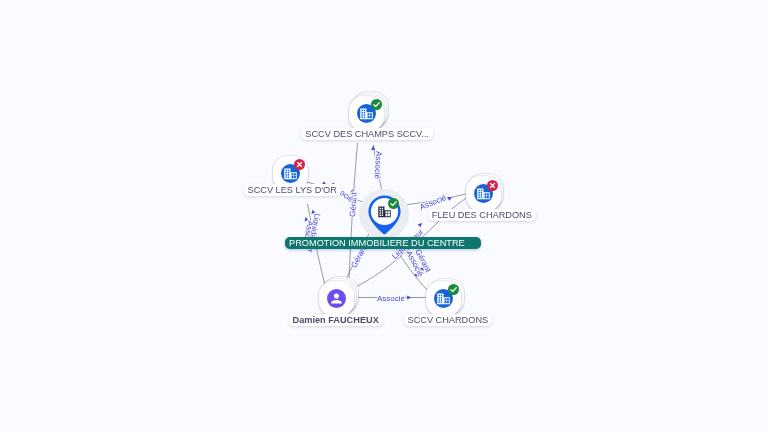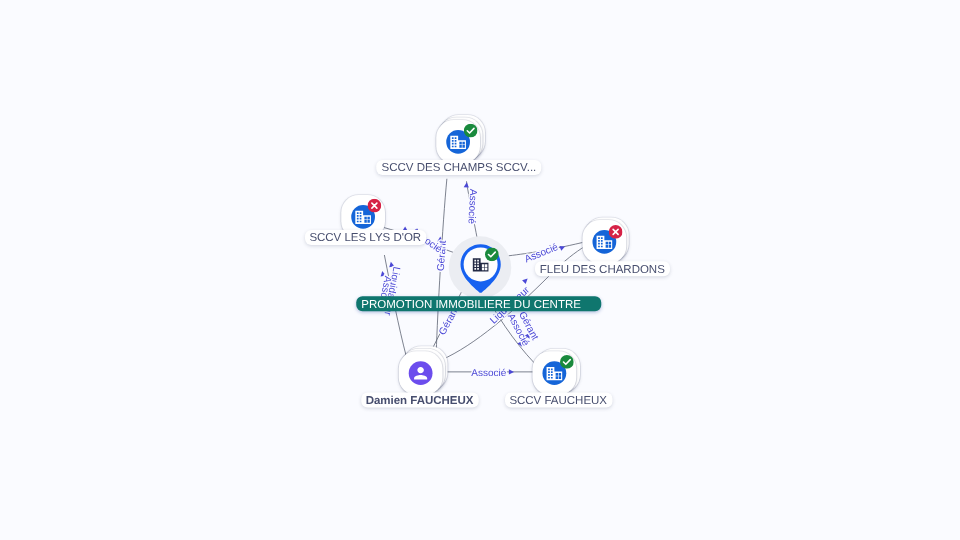--- a/index.html
+++ b/index.html
@@ -101,21 +101,21 @@
         <div class="card" style="left: 428.5px; top: 278.7px; width: 35px; height: 35px;"></div>
         <div class="card" style="left: 426.3px; top: 280.9px; width: 35px; height: 35px;"></div>
         <div style="position: absolute; left: 434.3px; top: 288.9px; width: 19px; height: 19px; border-radius: 50%; background: rgb(21, 101, 216);"></div>
         <svg width="15" height="15" viewBox="0 0 24 24" style="position: absolute; left: 436.3px; top: 290.9px;">
           <path d="M2 4h10v6h10v11H2Z M4 6h2.2v2.2H4Z M7.6 6h2.2v2.2H7.6Z M4 9.6h2.2v2.2H4Z M7.6 9.6h2.2v2.2H7.6Z M4 13.2h2.2v2.2H4Z M7.6 13.2h2.2v2.2H7.6Z M4 16.8h2.2v2.2H4Z M7.6 16.8h2.2v2.2H7.6Z M13.6 11.7h3.1v3.5h-3.1Z M17.5 11.7h3.1v3.5h-3.1Z M13.6 16h3.1v3.5h-3.1Z M17.5 16h3.1v3.5h-3.1Z" fill="#fff" fill-rule="evenodd"></path>
         </svg>
         <svg width="11" height="11" viewBox="0 0 22 22" style="position: absolute; left: 448px; top: 284.2px;">
           <circle cx="11" cy="11" r="11" fill="#1a8a3d"></circle>
           <path d="M5.6 11.3 L9.3 14.9 L16.4 7.4" fill="none" stroke="#fff" stroke-width="2.5" stroke-linecap="round" stroke-linejoin="round"></path>
         </svg>
-        <div class="nlabel" style="left: 403.5px; top: 313.9px;">SCCV FAUCHEUX</div>
+        <div class="nlabel" style="left: 403.5px; top: 313.9px;">SCCV CHARDONS</div>
       </div>
     </div>
   <svg class="layer" id="edgelabel-layer">
       <path d="M -1.9 -2.1 L 2.2 0 L -1.9 2.1 Z" fill="#4b48d6" transform="translate(373.2,148) rotate(-85)"></path>
       <text x="376.2" y="151" fill="#4b48d6" font-size="8" font-family="&quot;Liberation Sans&quot;, sans-serif" text-anchor="start" stroke="#fafbff" stroke-width="2.2" paint-order="stroke" stroke-linejoin="round" transform="rotate(93,376.2,151)">Associé</text>
       <path d="M -1.9 -2.1 L 2.2 0 L -1.9 2.1 Z" fill="#4b48d6" transform="translate(352.1,191.4) rotate(-86)"></path>
       <text x="355" y="217" fill="#4b48d6" font-size="8" font-family="&quot;Liberation Sans&quot;, sans-serif" text-anchor="start" stroke="#fafbff" stroke-width="2.2" paint-order="stroke" stroke-linejoin="round" transform="rotate(-86,355,217)">Gérant</text>
       <path d="M -1.9 -2.1 L 2.2 0 L -1.9 2.1 Z" fill="#4b48d6" transform="translate(323.5,184) rotate(150)"></path>
       <text x="328.5" y="186" fill="#4b48d6" font-size="8" font-family="&quot;Liberation Sans&quot;, sans-serif" text-anchor="start" stroke="#fafbff" stroke-width="2.2" paint-order="stroke" stroke-linejoin="round" transform="rotate(36,328.5,186)">Associé</text>
       <path d="M -1.9 -2.1 L 2.2 0 L -1.9 2.1 Z" fill="#4b48d6" transform="translate(313.1,211.6) rotate(-101)"></path>

